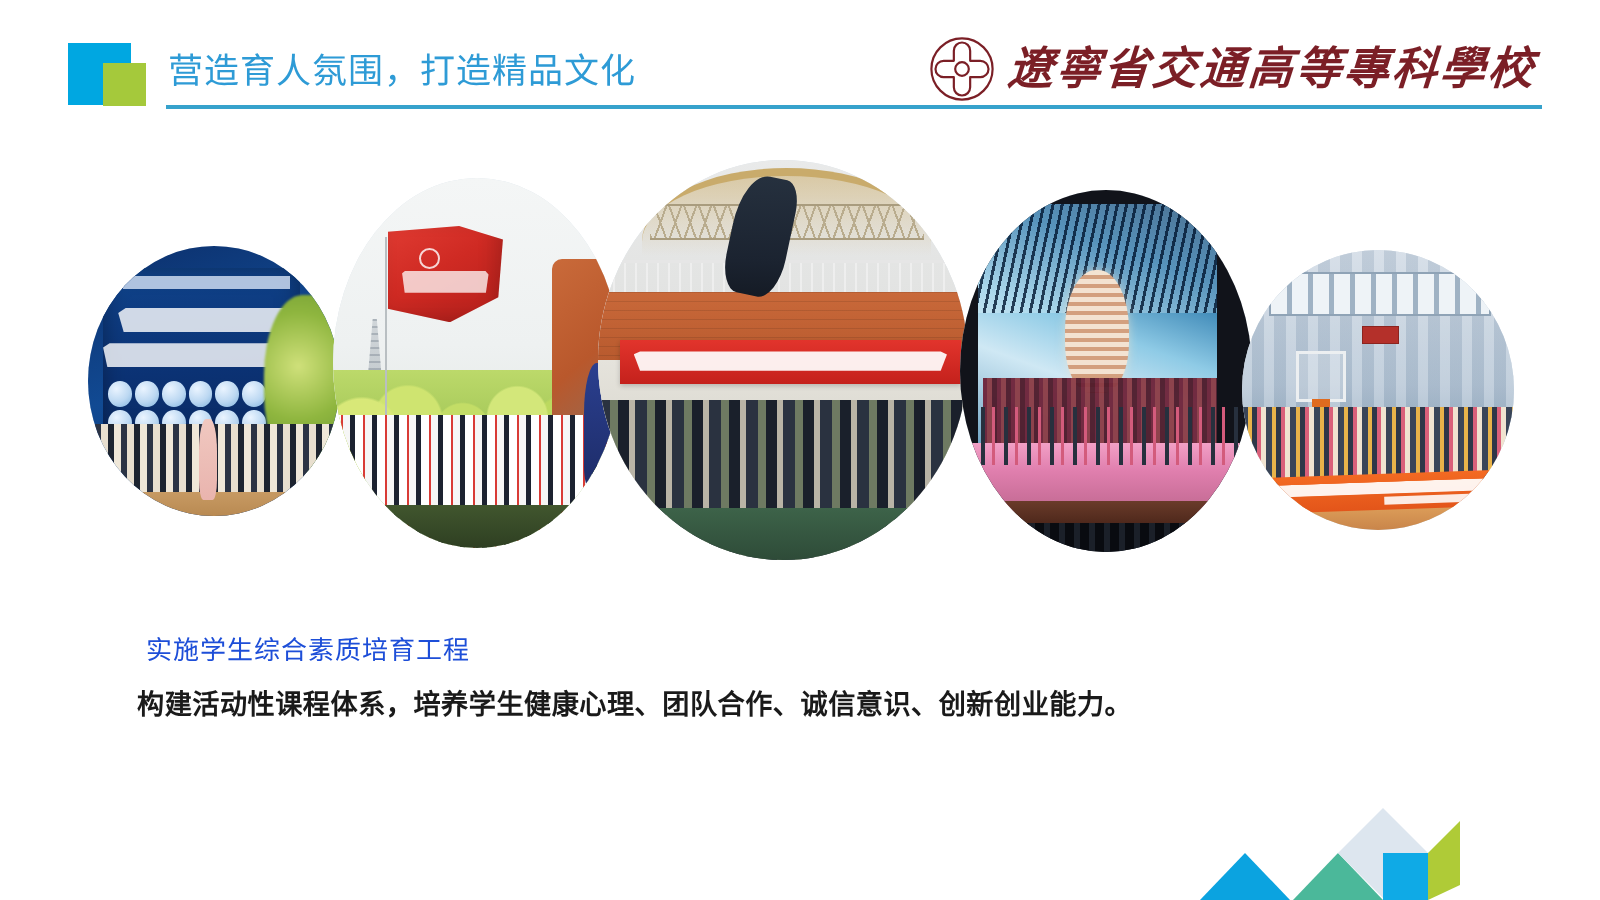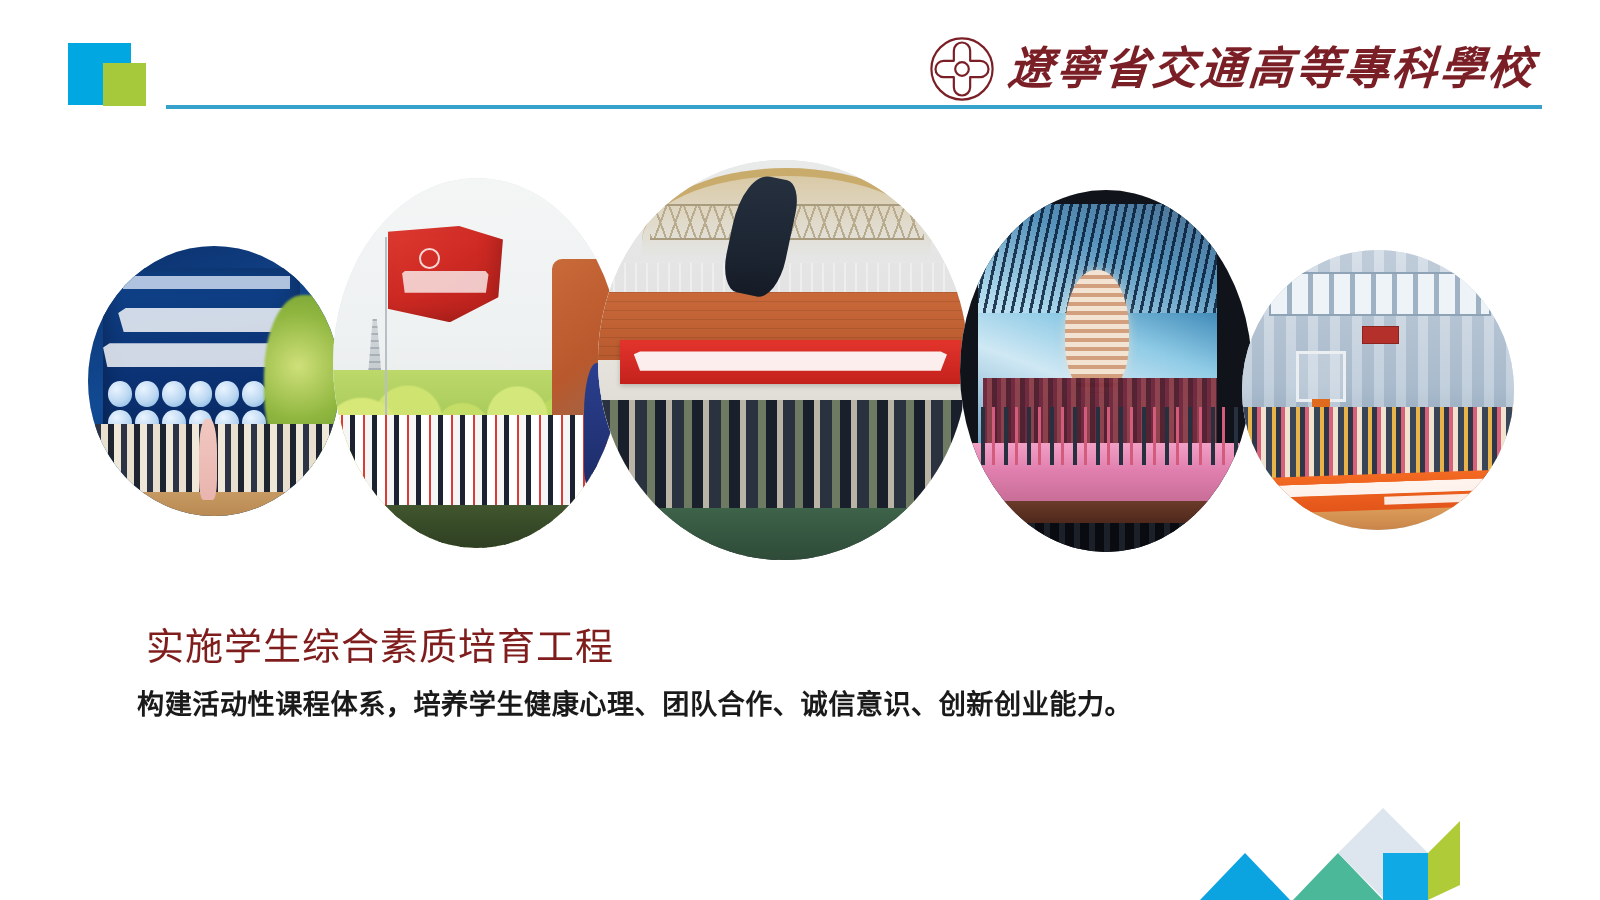--- a/index.html
+++ b/index.html
@@ -392,25 +392,25 @@
   .p5 .floor {
     position:absolute; left:0; bottom:0; width:100%; height:10%;
     background: linear-gradient(#e0a25c,#c9854a);
   }
 
   
   .lead {
     position:absolute;
     left: 146px;
     top: 626px;
-    font-family: Liberation Mono, monospace;
-    font-size: 38px;
+    font-family: Liberation Sans, sans-serif;
+    font-size: 26px;
     line-height: 48px;
     letter-spacing: 1px;
-    color: #7f1d1d;
+    color: #1d4ed8;
     white-space: nowrap;
   }
   .body-line {
     position:absolute;
     left: 137px;
     top: 686px;
     font-family: "Liberation Sans", "DejaVu Sans", sans-serif;
     font-weight: 700;
     font-size: 28px;
     line-height: 38px;
@@ -436,20 +436,21 @@
 </head>
 <body>
 
 <div class="slide nosel">
 
   <div class="header">
 
     <div class="hdr-square-blue"></div>
     <div class="hdr-square-green"></div>
 
+    <div class="hdr-title">营造育人氛围，打造精品文化</div>
 
     <div class="hdr-rule"></div>
 
     <div class="brand">
       <svg class="brand-emblem" viewBox="0 0 100 100">
         <circle cx="50" cy="50" r="45" fill="none" stroke="#7B1F26" stroke-width="3.2"></circle>
         <path d="M38 23 a12 12 0 0 1 24 0 v15 h15 a12 12 0 0 1 0 24 h-15 v15 a12 12 0 0 1 -24 0 v-15 h-15 a12 12 0 0 1 0 -24 h15 z" fill="none" stroke="#7B1F26" stroke-width="3.2" stroke-linejoin="round"></path>
         <circle cx="50" cy="50" r="10" fill="none" stroke="#7B1F26" stroke-width="3.2"></circle>
       </svg>
       <div class="brand-name">遼寧省交通高等專科學校</div>

